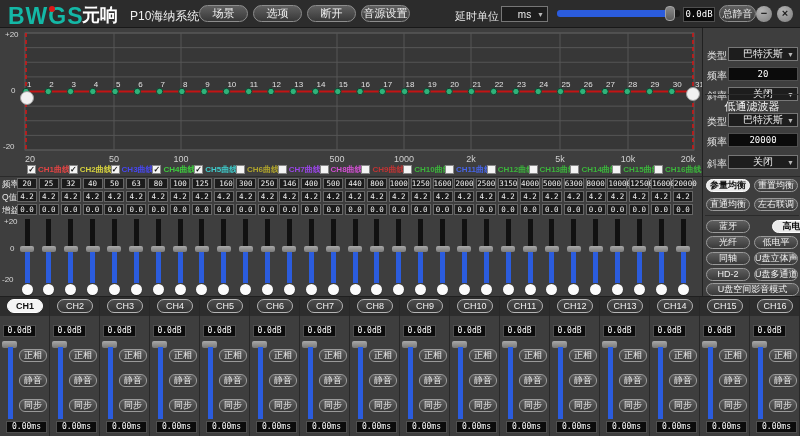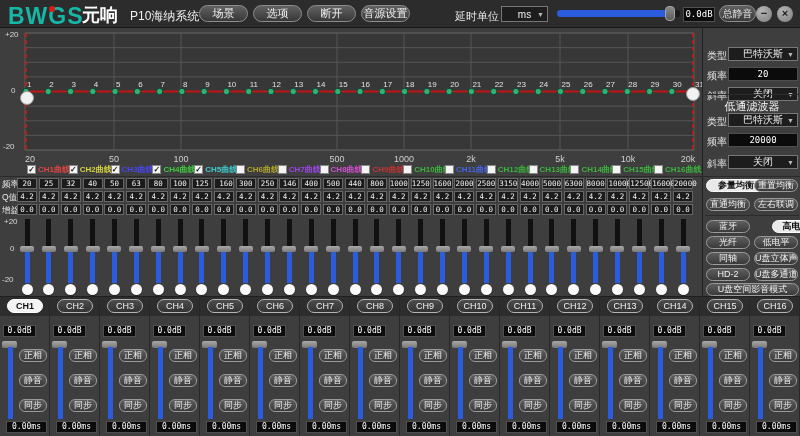--- a/index.html
+++ b/index.html
@@ -523,21 +523,21 @@
         <div class="sl-knob" style="left: 655.73px; top: 107px;"></div>
         <div class="sl-track-top" style="left: 680.6px; top: 42px;"></div>
         <div class="sl-handle" style="left: 676.1px; top: 69px;"></div>
         <div class="sl-track-blue" style="left: 680.6px; top: 75px;"></div>
         <div class="sl-knob" style="left: 677.6px; top: 107px;"></div>
       </div>
   </div>
 
   <div id="mode-panel">
     <div id="mdivider"></div>
-  <div class="mbtn sel" style="left: 3px; top: 2px; width: 60px;">参量均衡</div>
+  <div class="mbtn sel" style="left: 3px; top: 2px; width: 44px;">参量均衡</div>
       <div class="mbtn" style="left: 51px; top: 2px; width: 44px;">重置均衡</div>
       <div class="mbtn" style="left: 3px; top: 21px; width: 44px;">直通均衡</div>
       <div class="mbtn" style="left: 51px; top: 21px; width: 44px;">左右联调</div>
       <div class="mbtn" style="left: 3px; top: 43px; width: 44px;">蓝牙</div>
       <div class="mbtn sel" style="left: 69px; top: 43px; width: 48px;">高电平</div>
       <div class="mbtn" style="left: 3px; top: 59px; width: 44px;">光纤</div>
       <div class="mbtn" style="left: 51px; top: 59px; width: 44px;">低电平</div>
       <div class="mbtn" style="left: 3px; top: 75px; width: 44px;">同轴</div>
       <div class="mbtn" style="left: 51px; top: 75px; width: 44px;">U盘立体声</div>
       <div class="mbtn" style="left: 3px; top: 91px; width: 44px;">HD-2</div>

